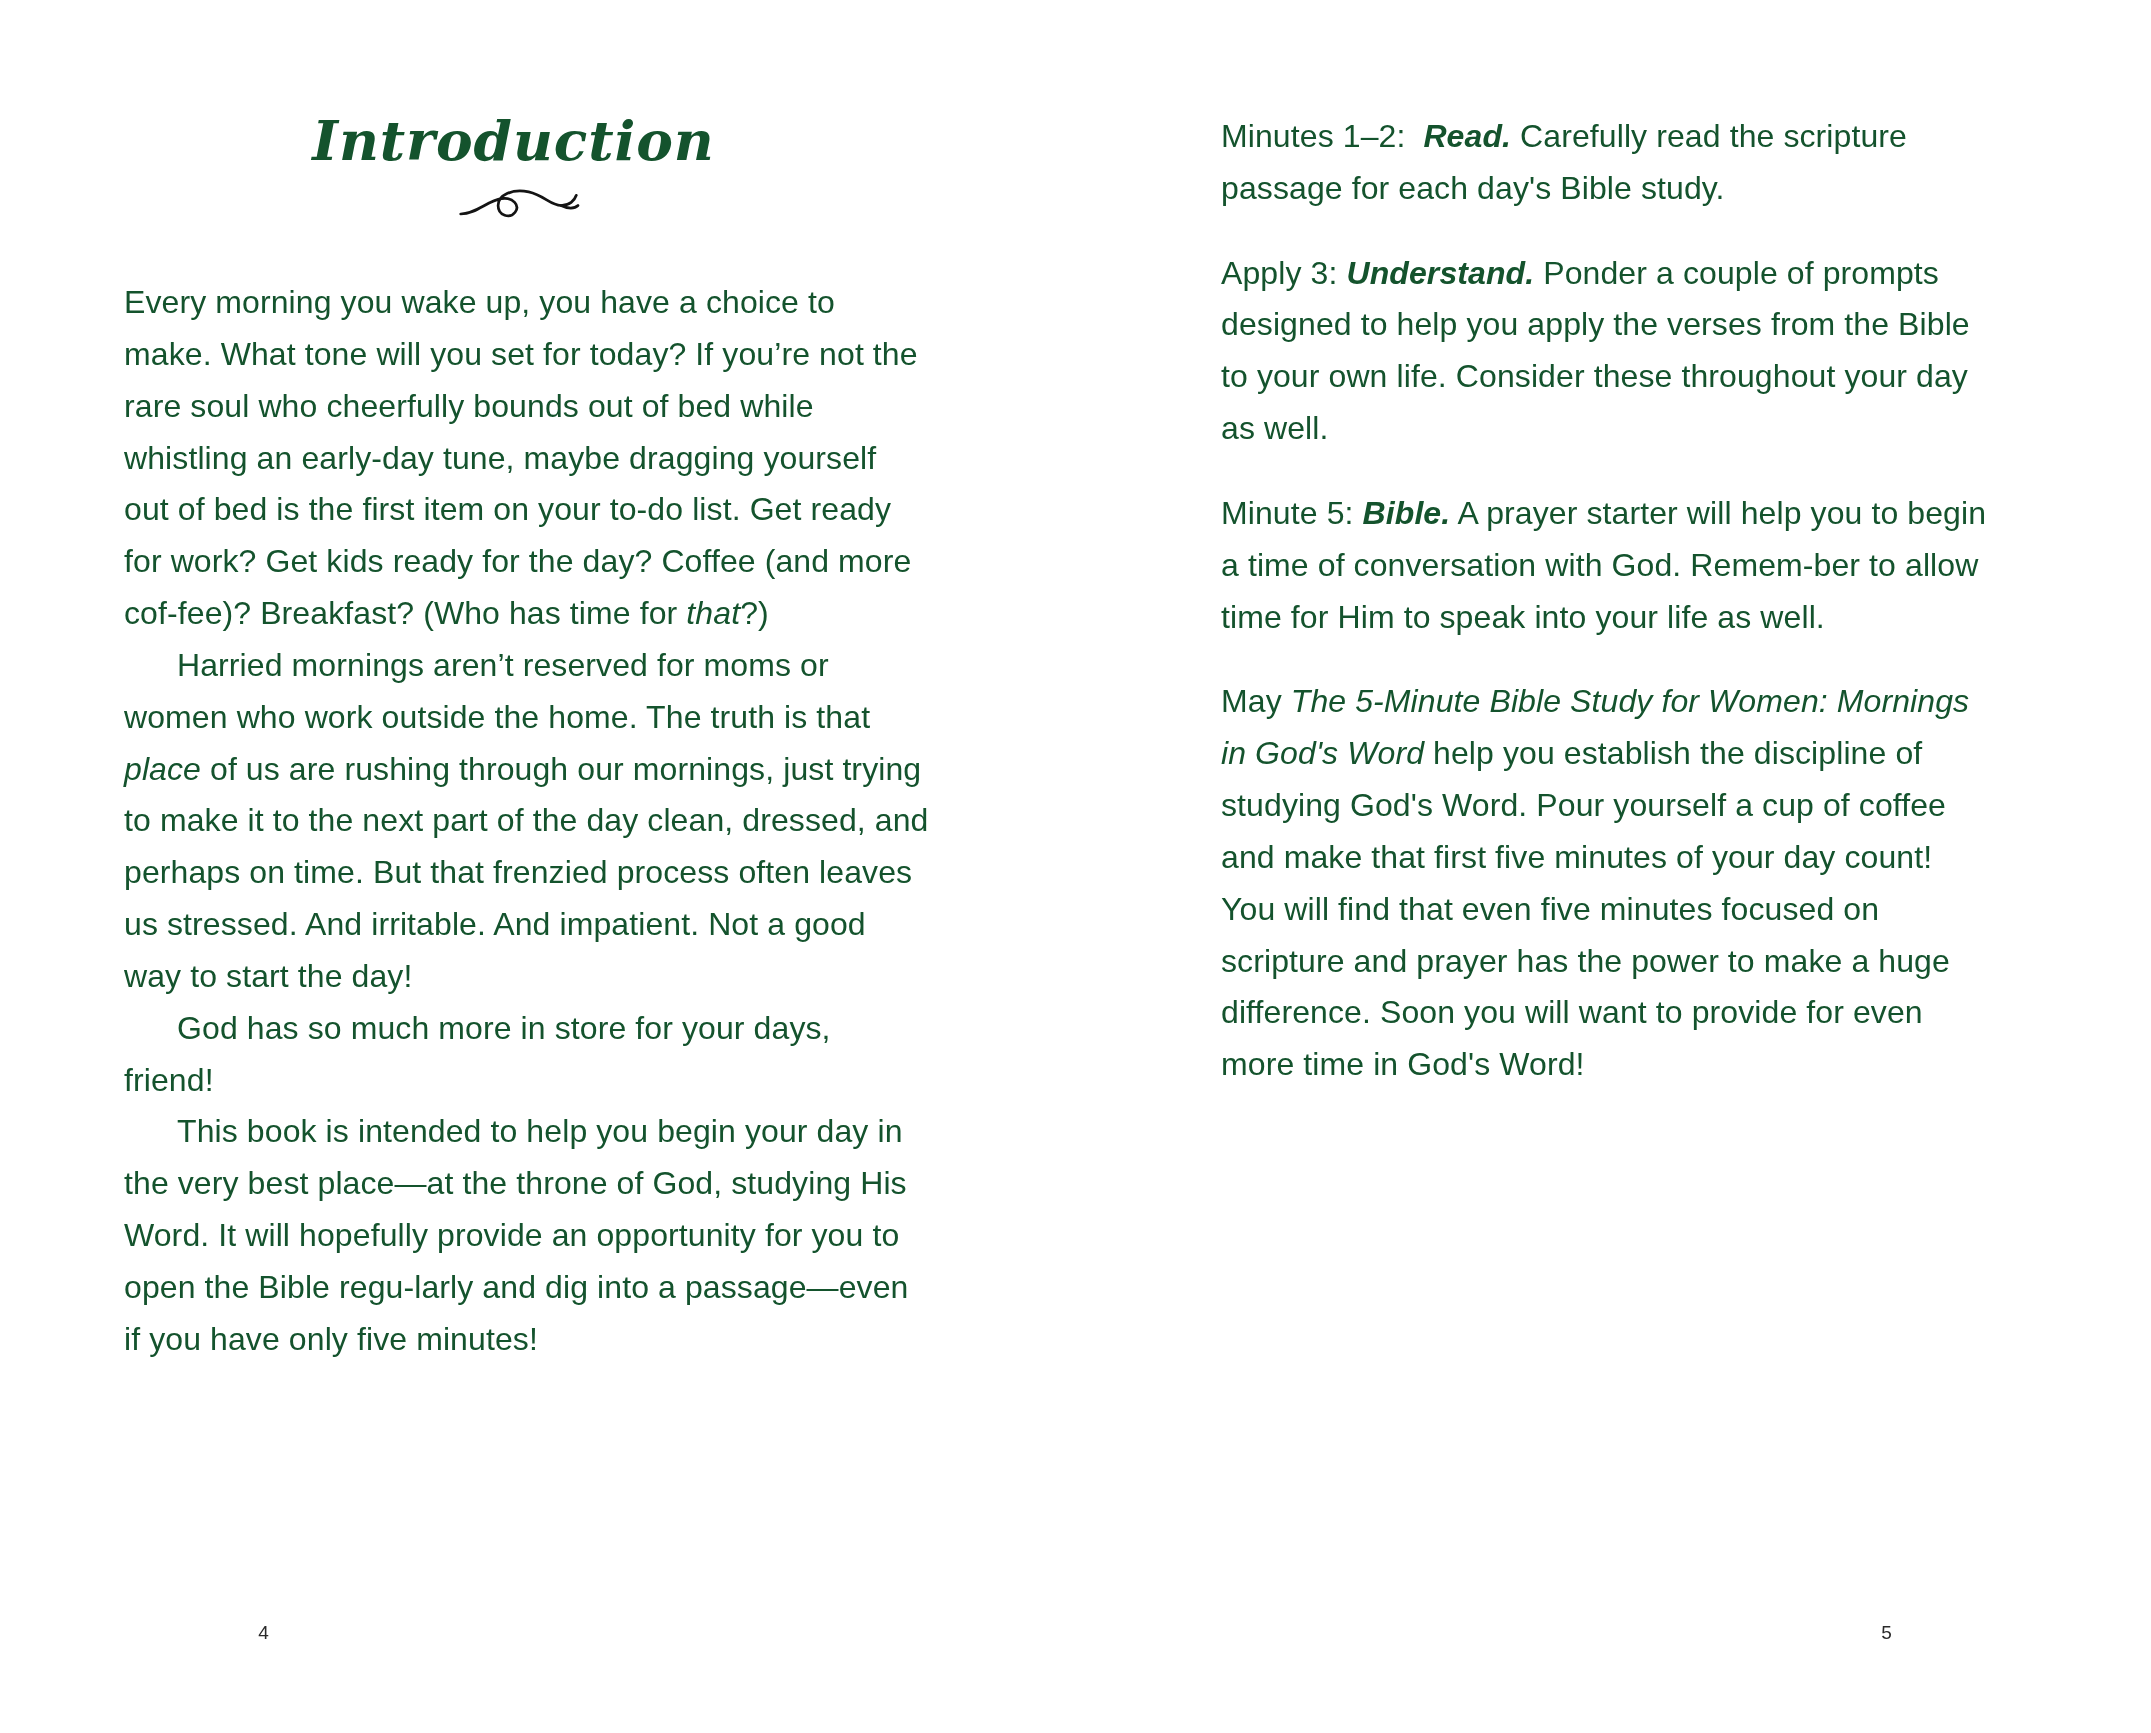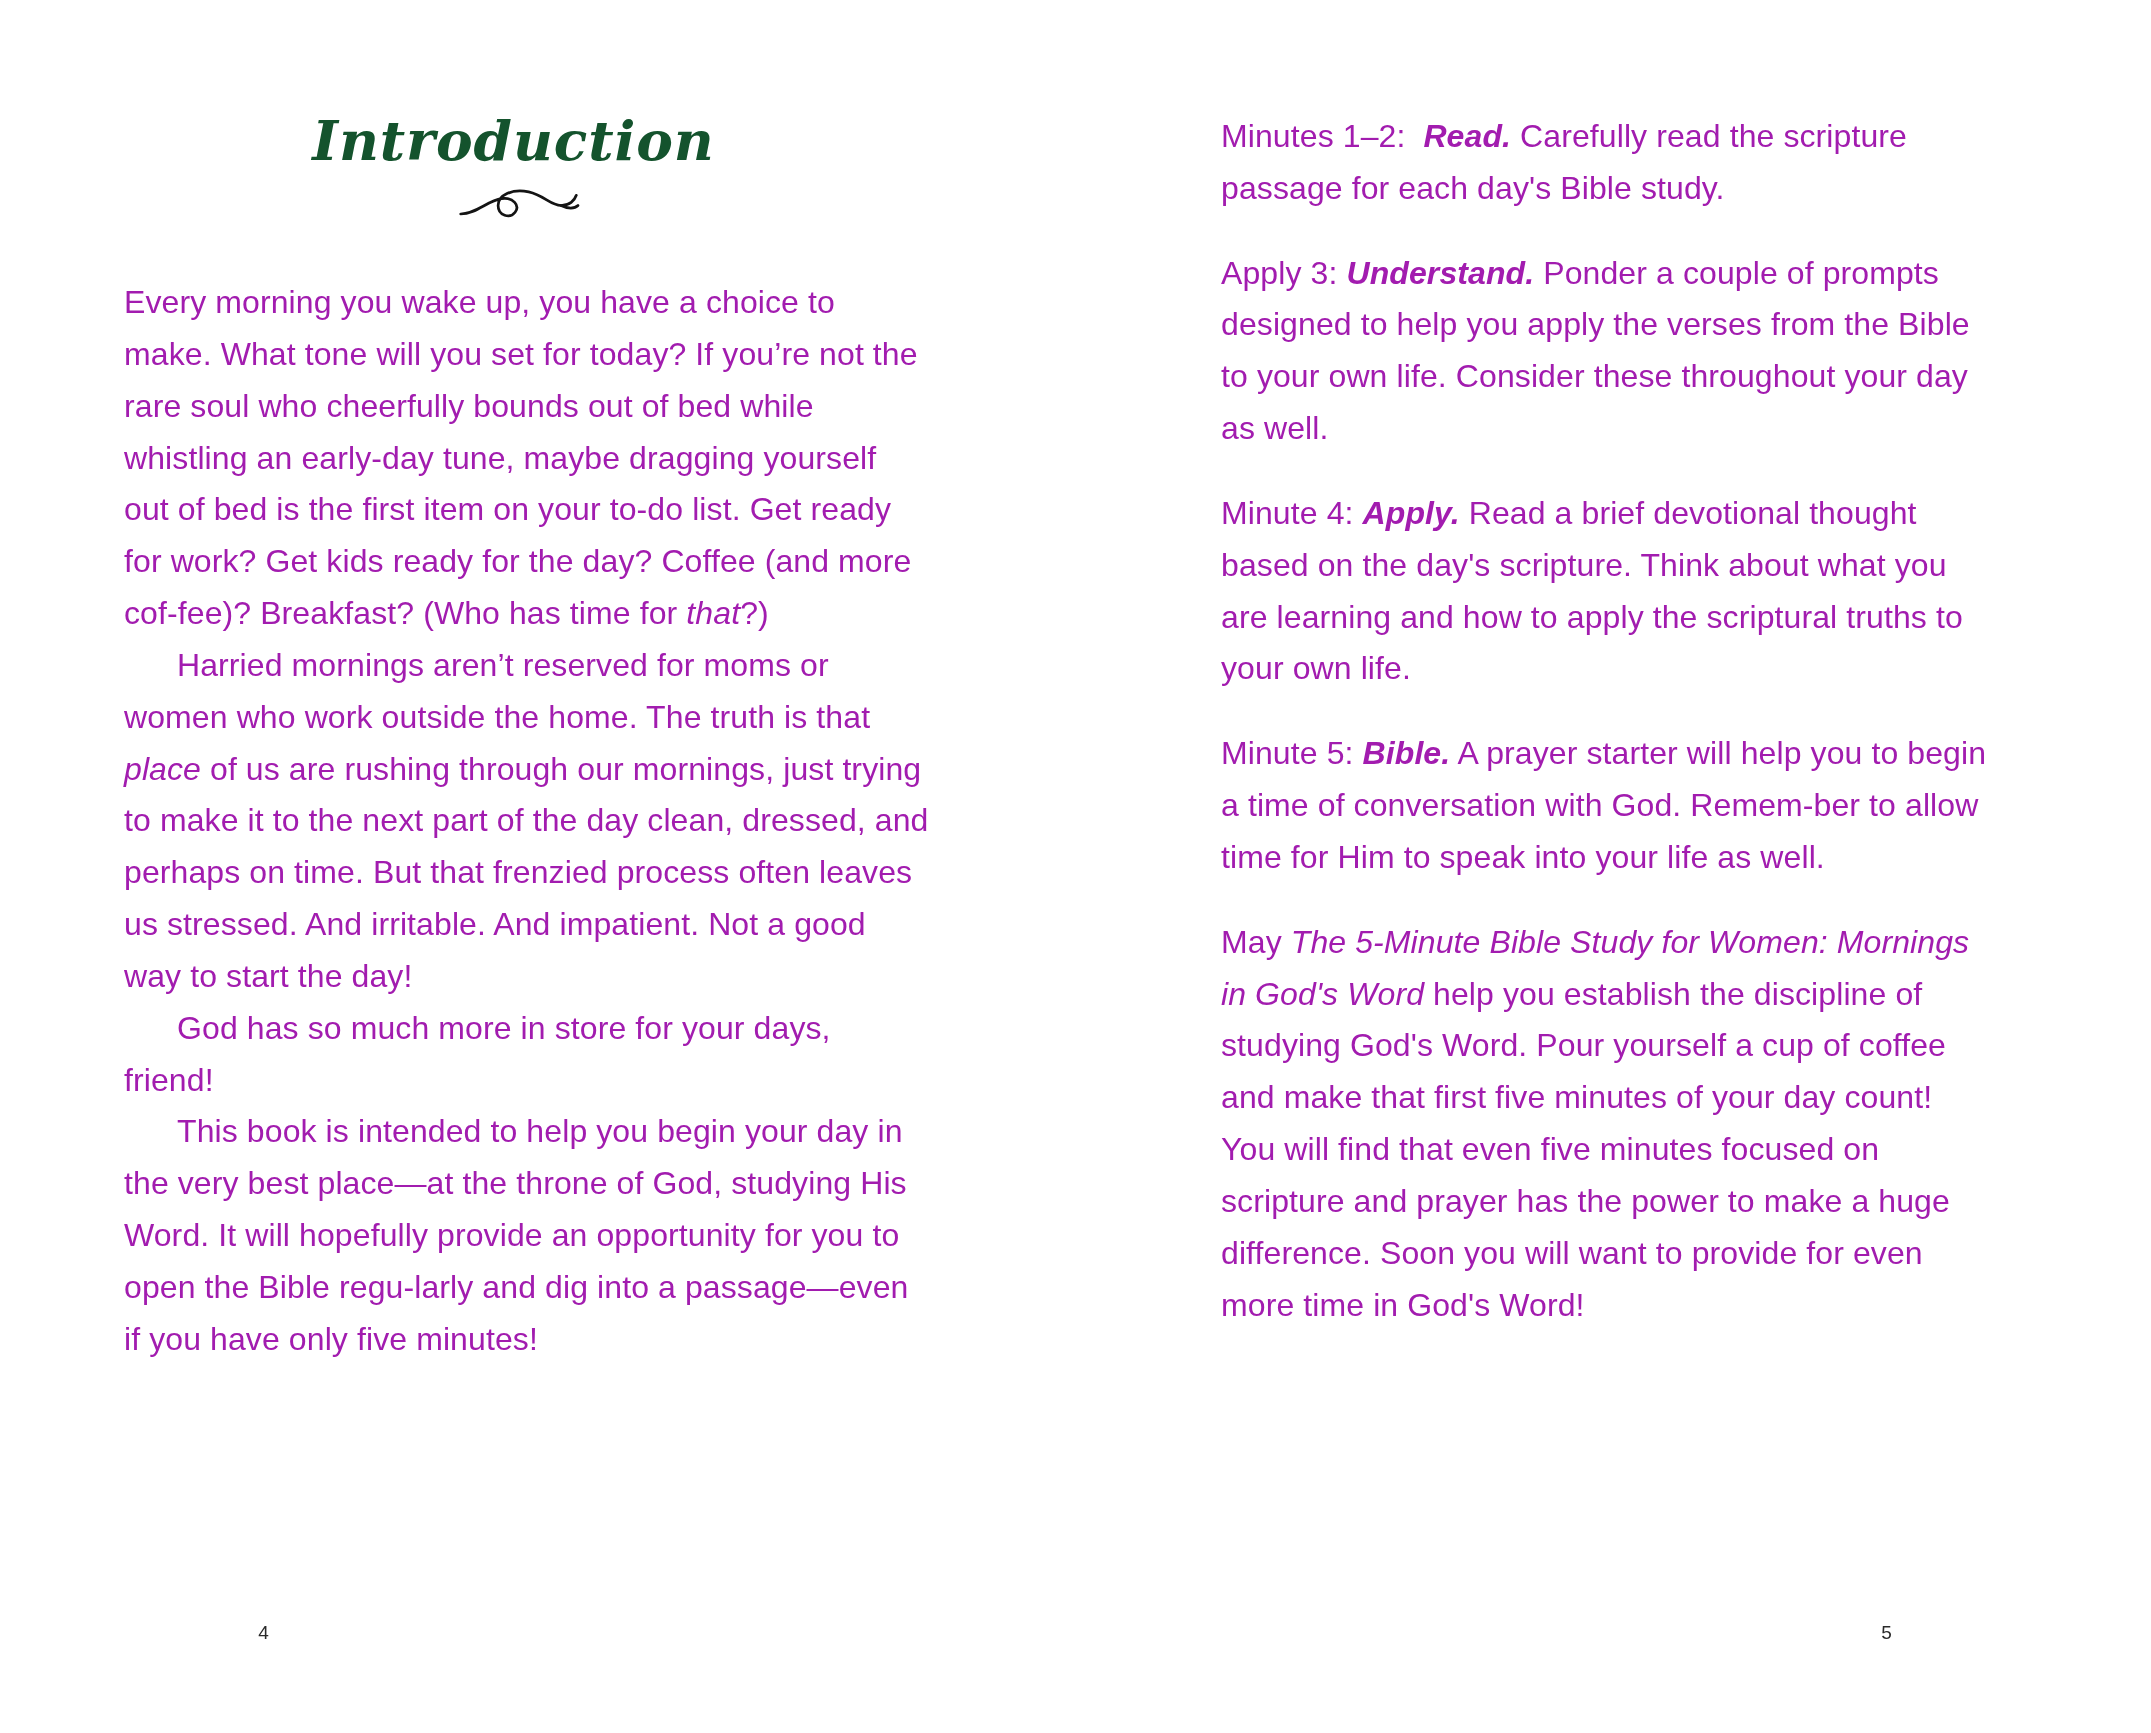--- a/index.html
+++ b/index.html
@@ -55,21 +55,21 @@
     font-family: "DejaVu Serif", serif;
     padding-right: 17px;
   }
   .flourish svg { display: inline-block; }
 
   
   p.body {
     margin: 0;
     font-size: 32px;
     line-height: 1.62;
-    color: #a21caf;
+    color: #14532d;
     text-align: left;
     letter-spacing: 0.1px;
   }
   p.body.indent {
     text-indent: 53px;
   }
   p.body + p.body {
     margin-top: 0;
   }
   .right-col p.body {
@@ -128,21 +128,20 @@
 
     <div class="folio folio-left">4</div>
   </div>
 
   <div class="page page-right right-col">
 
     <p class="body"><span>Minutes 1–2:</span>&nbsp; <b>Read.</b> <span>Carefully read the scripture passage for each day's Bible study.</span></p>
 
     <p class="body"><span>Apply 3:</span> <b>Understand.</b> <span>Ponder a couple of prompts designed to help you apply the verses from the Bible to your own life. Consider these throughout your day as well.</span></p>
 
-    <p class="body"><span>Minute 4:</span> <b>Apply.</b> <span>Read a brief devotional thought based on the day's scripture. Think about what you are learning and how to apply the scriptural truths to your own life.</span></p>
 
     <p class="body"><span>Minute 5:</span> <b>Bible.</b> <span>A prayer starter will help you to begin a time of conversation with God. Remem-ber to allow time for Him to speak into your life as well.</span></p>
 
     <p class="body"><span>May </span><em>The 5-Minute Bible Study for Women: Mornings in God's Word</em><span> help you establish the discipline of studying God's Word. Pour yourself a cup of coffee and make that first five minutes of your day count! You will find that even five minutes focused on scripture and prayer has the power to make a huge difference. Soon you will want to provide for even more time in God's Word!</span></p>
 
     <div class="folio folio-right">5</div>
   </div>
 
 </div>
 

